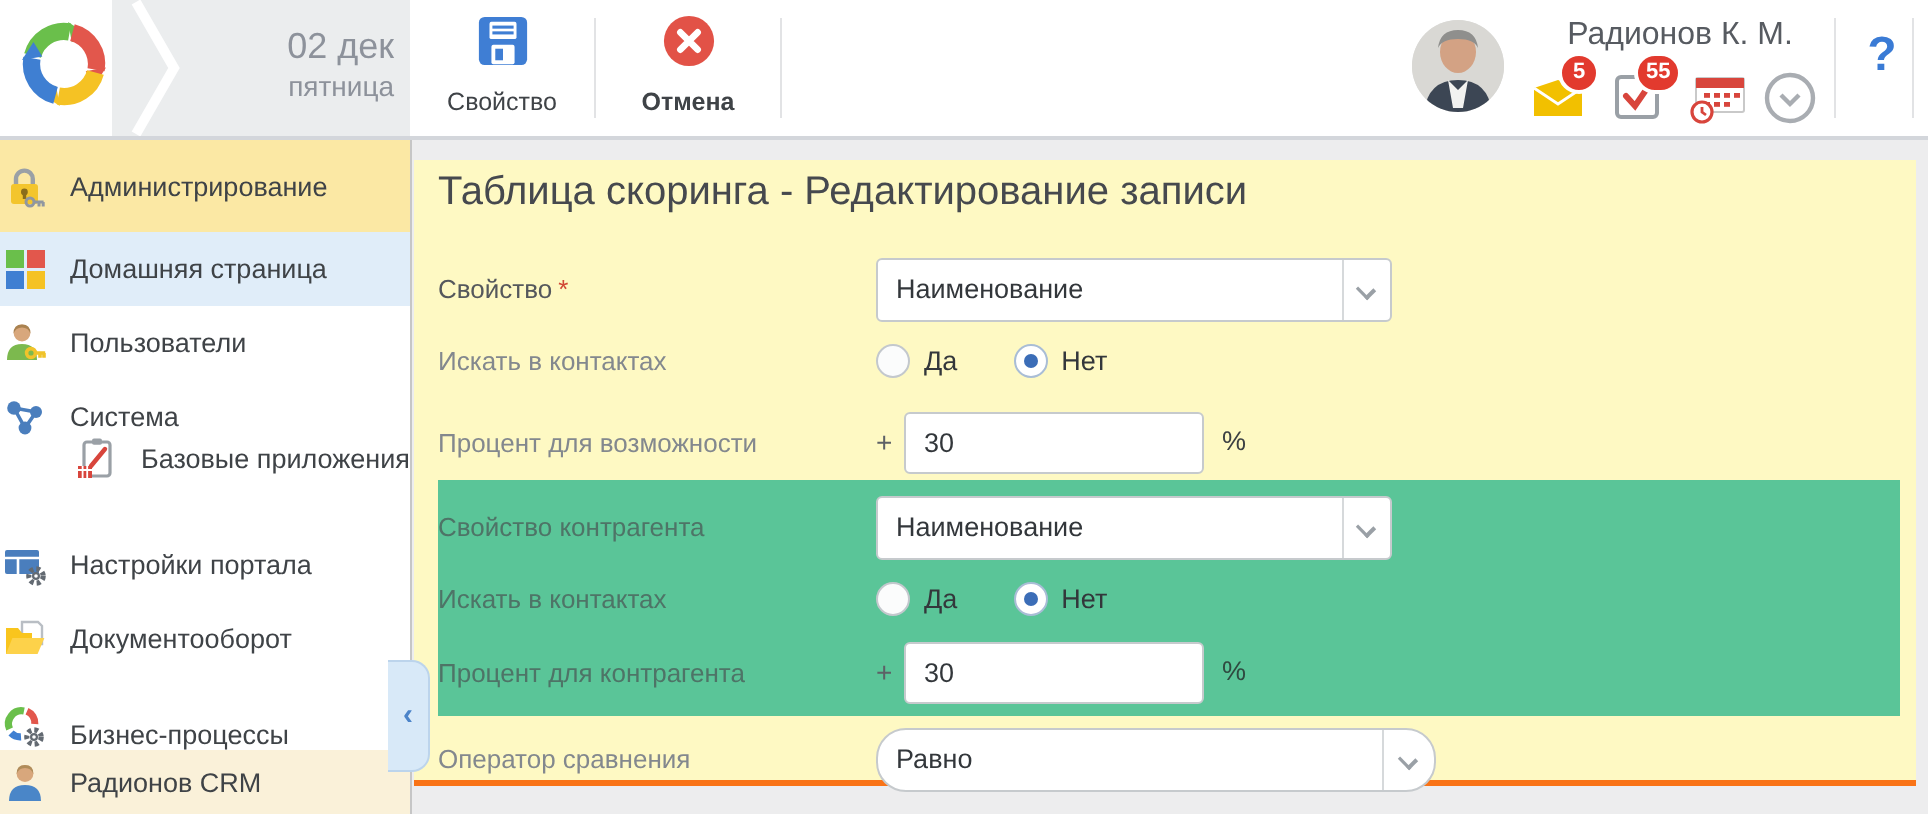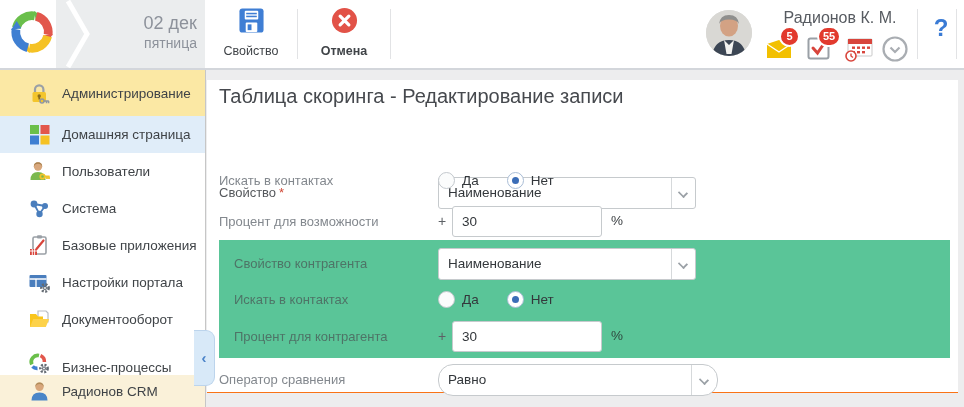--- a/index.html
+++ b/index.html
@@ -20,48 +20,48 @@
   .tb-btn .lbl { font-size:12.5px; color:#3f4347; }
   .vdiv { position:absolute; top:9px; height:50px; width:1px; background:#e2e3e5; }
   .avatar { position:absolute; left:706px; top:10px; width:46px; height:46px; border-radius:50%; overflow:hidden; background:#dcdcda; }
   .username { position:absolute; left:760px; top:9px; width:160px; font-size:16px; color:#575b61; text-align:center; }
   .tb-ico { position:absolute; cursor:pointer; }
   .badge { position:absolute; min-width:21px; height:21px; padding:0 4px; background:#e23a2e; border:2px solid #fff; border-radius:11px; color:#fff; font-size:11px; font-weight:bold; line-height:17px; text-align:center; z-index:3; }
   .help { position:absolute; left:925px; top:14px; width:32px; text-align:center; font-size:24px; font-weight:bold; color:#3a7bd5; cursor:pointer; }
 
   
   .sidebar { position:absolute; left:0; top:70px; width:206px; height:337px; background:#fff; border-right:1px solid #c6c6c6; }
-  .side-item { position:absolute; left:0; width:205px; display:flex; align-items:center; padding-left:28px; cursor:pointer; }
+  .side-item { position:absolute; left:0; width:205px; display:flex; align-items:center; padding-left:1px; cursor:pointer; }
   .side-item .icn { width:23px; height:23px; margin-right:11px; flex:0 0 23px; }
   .side-item .slbl { font-size:13.5px; color:#3f4347; white-space:nowrap; }
   .collapse-tab { position:absolute; left:194px; top:330px; width:21px; height:56px; background:#d8e9f8; border:1px solid #bcd4ec; border-left:none; border-radius:0 9px 9px 0; z-index:6; color:#4c84c9; font-size:15px; font-weight:bold; text-align:center; line-height:54px; cursor:pointer; }
 
   
   .content { position:absolute; left:207px; top:70px; width:757px; height:337px; background:#ededee; }
-  .panel { position:absolute; left:0; top:10px; width:751px; height:313px; background:#ffffff; border-bottom:1px solid #f97316; }
+  .panel { position:absolute; left:0; top:10px; width:751px; height:313px; background:#fef9c3; border-bottom:3px solid #f97316; }
   .page-title { position:absolute; left:12px; top:5px; font-size:20px; color:#46494e; }
   .frow { position:absolute; left:12px; right:0; }
   .flabel { position:absolute; left:0; top:0; font-size:13px; color:#83888e; }
   .flabel.dark { color:#55585c; }
   .req { color:#d14836; font-size:13px; margin-left:3px; }
   .ctrl { position:absolute; left:219px; top:0; }
   .selectbox { display:flex; width:258px; height:32px; background:#fff; border:1px solid #c6cacd; border-radius:3px; cursor:pointer; }
   .selectbox .sval { flex:1; font-size:13.5px; color:#33373b; line-height:30px; padding-left:9px; overflow:hidden; white-space:nowrap; }
   .selectbox .sbtn { width:24px; border-left:1px solid #d6d9db; position:relative; }
   .chev { position:absolute; left:7px; top:11px; width:8px; height:8px; border-right:2px solid #9aa0a6; border-bottom:2px solid #9aa0a6; transform:rotate(45deg) scale(1,0.8); }
   .radio-group { display:flex; align-items:center; height:20px; }
   .radio { width:17px; height:17px; border-radius:50%; background:#fbfcfc; border:1px solid #c3c8cd; position:relative; margin-right:7px; cursor:pointer; }
   .radio.checked { border-color:#a9bdd6; background:#fff; }
   .radio.checked::after { content:""; position:absolute; left:4px; top:4px; width:7px; height:7px; border-radius:50%; background:#3b6db7; }
   .rlabel { font-size:13.5px; color:#33373b; margin-right:28px; }
   .plus { position:absolute; left:219px; top:7px; font-size:14px; color:#5d6166; }
   .pct-input { position:absolute; left:233px; top:0; width:150px; height:31px; border:1px solid #c6cacd; border-radius:3px; font-family:inherit; font-size:13.5px; color:#33373b; padding-left:9px; background:#fff; }
   .pct-sign { position:absolute; left:392px; top:7px; font-size:13.5px; color:#3c4043; }
   .greenband { position:absolute; left:12px; top:160px; width:731px; height:118px; background:#5ac598; }
-  .on-green .flabel { color:#4e7467;padding-left:15px; }
+  .on-green .flabel { color:#4e7467; }
 </style>
 </head>
 <body>
 
 <div class="screen">
 
   <div class="topbar">
 
     <div class="logo">
       <svg width="52" height="52" viewBox="0 0 48 48">
@@ -218,21 +218,21 @@
           <circle cx="10" cy="6.5" r="4.2" fill="#d8a77c"></circle>
           <path d="M10 2.2 q4.3 0 4.2 4.5 q-1-3 -4.2-3 q-3.2 0 -4.2 3 q-.1-4.5 4.2-4.5 z" fill="#a98250"></path>
           <path d="M2.5 20 q0-8 7.5-8 q7.5 0 7.5 8 z" fill="#7cb94e"></path>
           <circle cx="14.5" cy="16.5" r="2.2" fill="none" stroke="#f0c32a" stroke-width="1.8"></circle>
           <path d="M16.6 16.5 h5 M19 16.5 v2.4 M21 16.5 v2.4" stroke="#f0c32a" stroke-width="1.8" fill="none"></path>
         </svg>
       </span>
       <span class="slbl">Пользователи</span>
     </div>
 
-    <div class="side-item" style="top:157px; height:37px;">
+    <div class="side-item" style="top:141px; height:37px;justify-content:flex-end;">
       <span class="icn">
         <svg width="23" height="23" viewBox="0 0 23 23">
           <rect x="5" y="3" width="13" height="17" rx="1.5" fill="#ffffff" stroke="#9aa0a6" stroke-width="1.6"></rect>
           <rect x="9" y="1.2" width="5" height="3.2" rx="1" fill="#9aa0a6"></rect>
           <path d="M8.5 15 L15.5 6.5" stroke="#d8453c" stroke-width="2.2" stroke-linecap="round"></path>
           <rect x="2" y="15" width="7" height="6" fill="#d8453c"></rect>
           <path d="M2 17 h7 M4.3 15 v6 M6.6 15 v6" stroke="#ffffff" stroke-width="0.9"></path>
         </svg>
       </span>
       <span class="slbl">Базовые приложения</span>
@@ -290,21 +290,21 @@
 
   <div class="collapse-tab">‹</div>
 
   <div class="content">
     <div class="panel">
 
       <div class="page-title">Таблица скоринга - Редактирование записи</div>
 
       <div class="greenband"></div>
 
-      <div class="frow" style="top:49px; height:32px;margin-top:48px;">
+      <div class="frow" style="top:49px; height:32px;">
         <div class="flabel dark" style="line-height:32px;"><span>Свойство</span><span class="req">*</span></div>
         <div class="ctrl selectbox">
           <div class="sval">Наименование</div>
           <div class="sbtn">
               <span class="chev"></span>
             </div>
         </div>
       </div>
 
       <div class="frow" style="top:90px; height:24px;">

